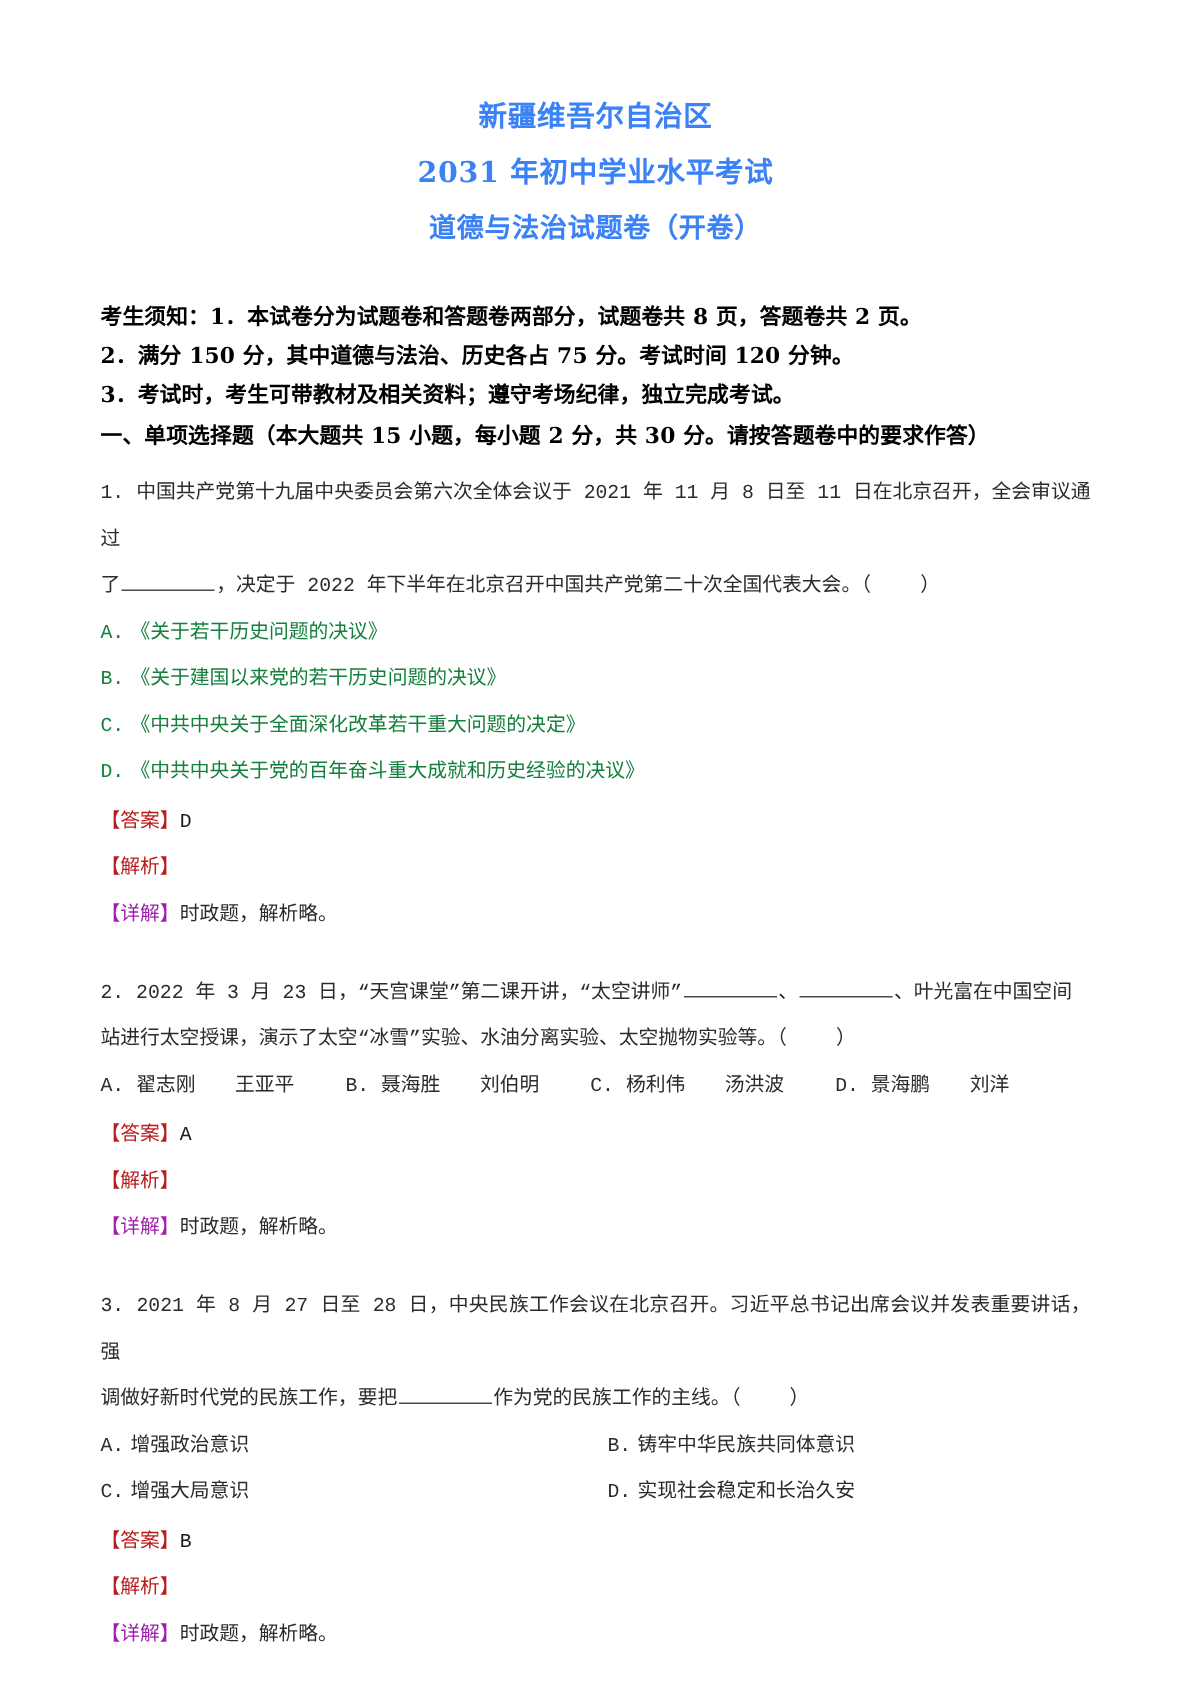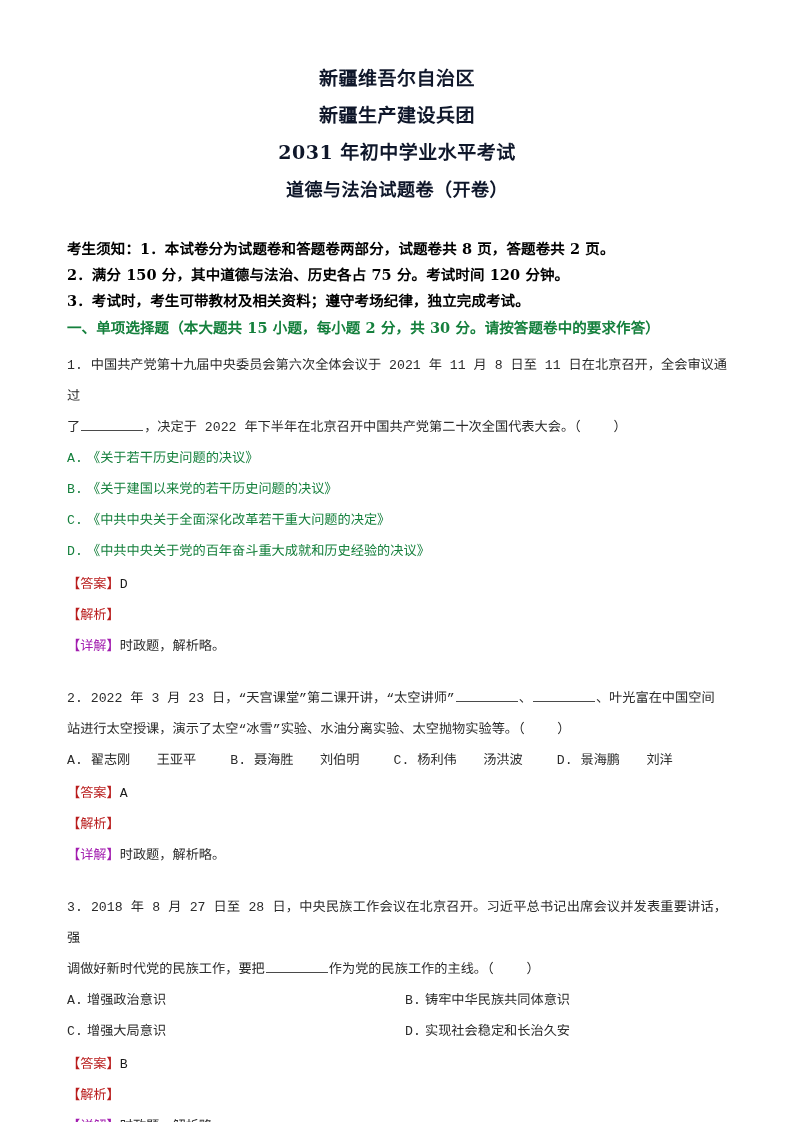--- a/index.html
+++ b/index.html
@@ -30,21 +30,21 @@
   
   .title-block {
     padding-top: 60px;
     text-align: center;
   }
   .title-line {
     font-weight: bold;
     font-size: 19px;
     line-height: 37px;
     letter-spacing: 0.5px;
-    color: #0f172a;
+    color: #3b82f6;
   }
   .title-line.t3 {
     font-size: 19px;
   }
   .title-line.t4 {
     font-size: 18px;
   }
 
   
   .notice-wrap {
@@ -54,21 +54,21 @@
     font-weight: bold;
     font-size: 14.5px;
     line-height: 26px;
     color: #000;
     letter-spacing: 0.1px;
   }
   .section-head {
     font-weight: bold;
     font-size: 14.5px;
     line-height: 27px;
-    color: #15803d;
+    color: #000000;
     letter-spacing: 0.1px;
   }
 
   
   .question {
     margin-top: 9px;
     font-family: Liberation Mono, monospace;
   }
   .q-stem {
     font-size: 13.2px;
@@ -152,21 +152,20 @@
   }
 </style>
 </head>
 <body>
 
 <div class="page">
   <div class="content">
 
     <div class="title-block">
       <div class="title-line t1">新疆维吾尔自治区</div>
-      <div class="title-line t2">新疆生产建设兵团</div>
       <div class="title-line t3">2031 年初中学业水平考试</div>
       <div class="title-line t4">道德与法治试题卷（开卷）</div>
     </div>
 
     <div class="notice-wrap">
       <div class="notice-line">考生须知：1．本试卷分为试题卷和答题卷两部分，试题卷共 8 页，答题卷共 2 页。</div>
       <div class="notice-line">2．满分 150 分，其中道德与法治、历史各占 75 分。考试时间 120 分钟。</div>
       <div class="notice-line">3．考试时，考生可带教材及相关资料；遵守考场纪律，独立完成考试。</div>
       <div class="section-head">一、单项选择题（本大题共 15 小题，每小题 2 分，共 30 分。请按答题卷中的要求作答）</div>
     </div>
@@ -230,21 +229,21 @@
         </div>
         <div class="ans-line">
           <span class="tag-black">【详解】</span><span>时政题，解析略。</span>
         </div>
       </div>
     </div>
 
     <div class="q-gap"></div>
 
     <div class="question">
-      <div class="q-stem">3. 2018 年 8 月 27 日至 28 日，中央民族工作会议在北京召开。习近平总书记出席会议并发表重要讲话，强</div>
+      <div class="q-stem">3. 2021 年 8 月 27 日至 28 日，中央民族工作会议在北京召开。习近平总书记出席会议并发表重要讲话，强</div>
       <div class="q-stem">
         <span>调做好新时代党的民族工作，要把</span><span class="blank-ul"></span><span>作为党的民族工作的主线。（</span><span class="paren-blank">&nbsp;&nbsp;&nbsp;</span><span>）</span>
       </div>
 
       <div class="opt-grid">
         <div class="opt-pair">
           <div class="col-left">
             <span class="opt-label">A.</span><span>增强政治意识</span>
           </div>
           <div class="col-right">

